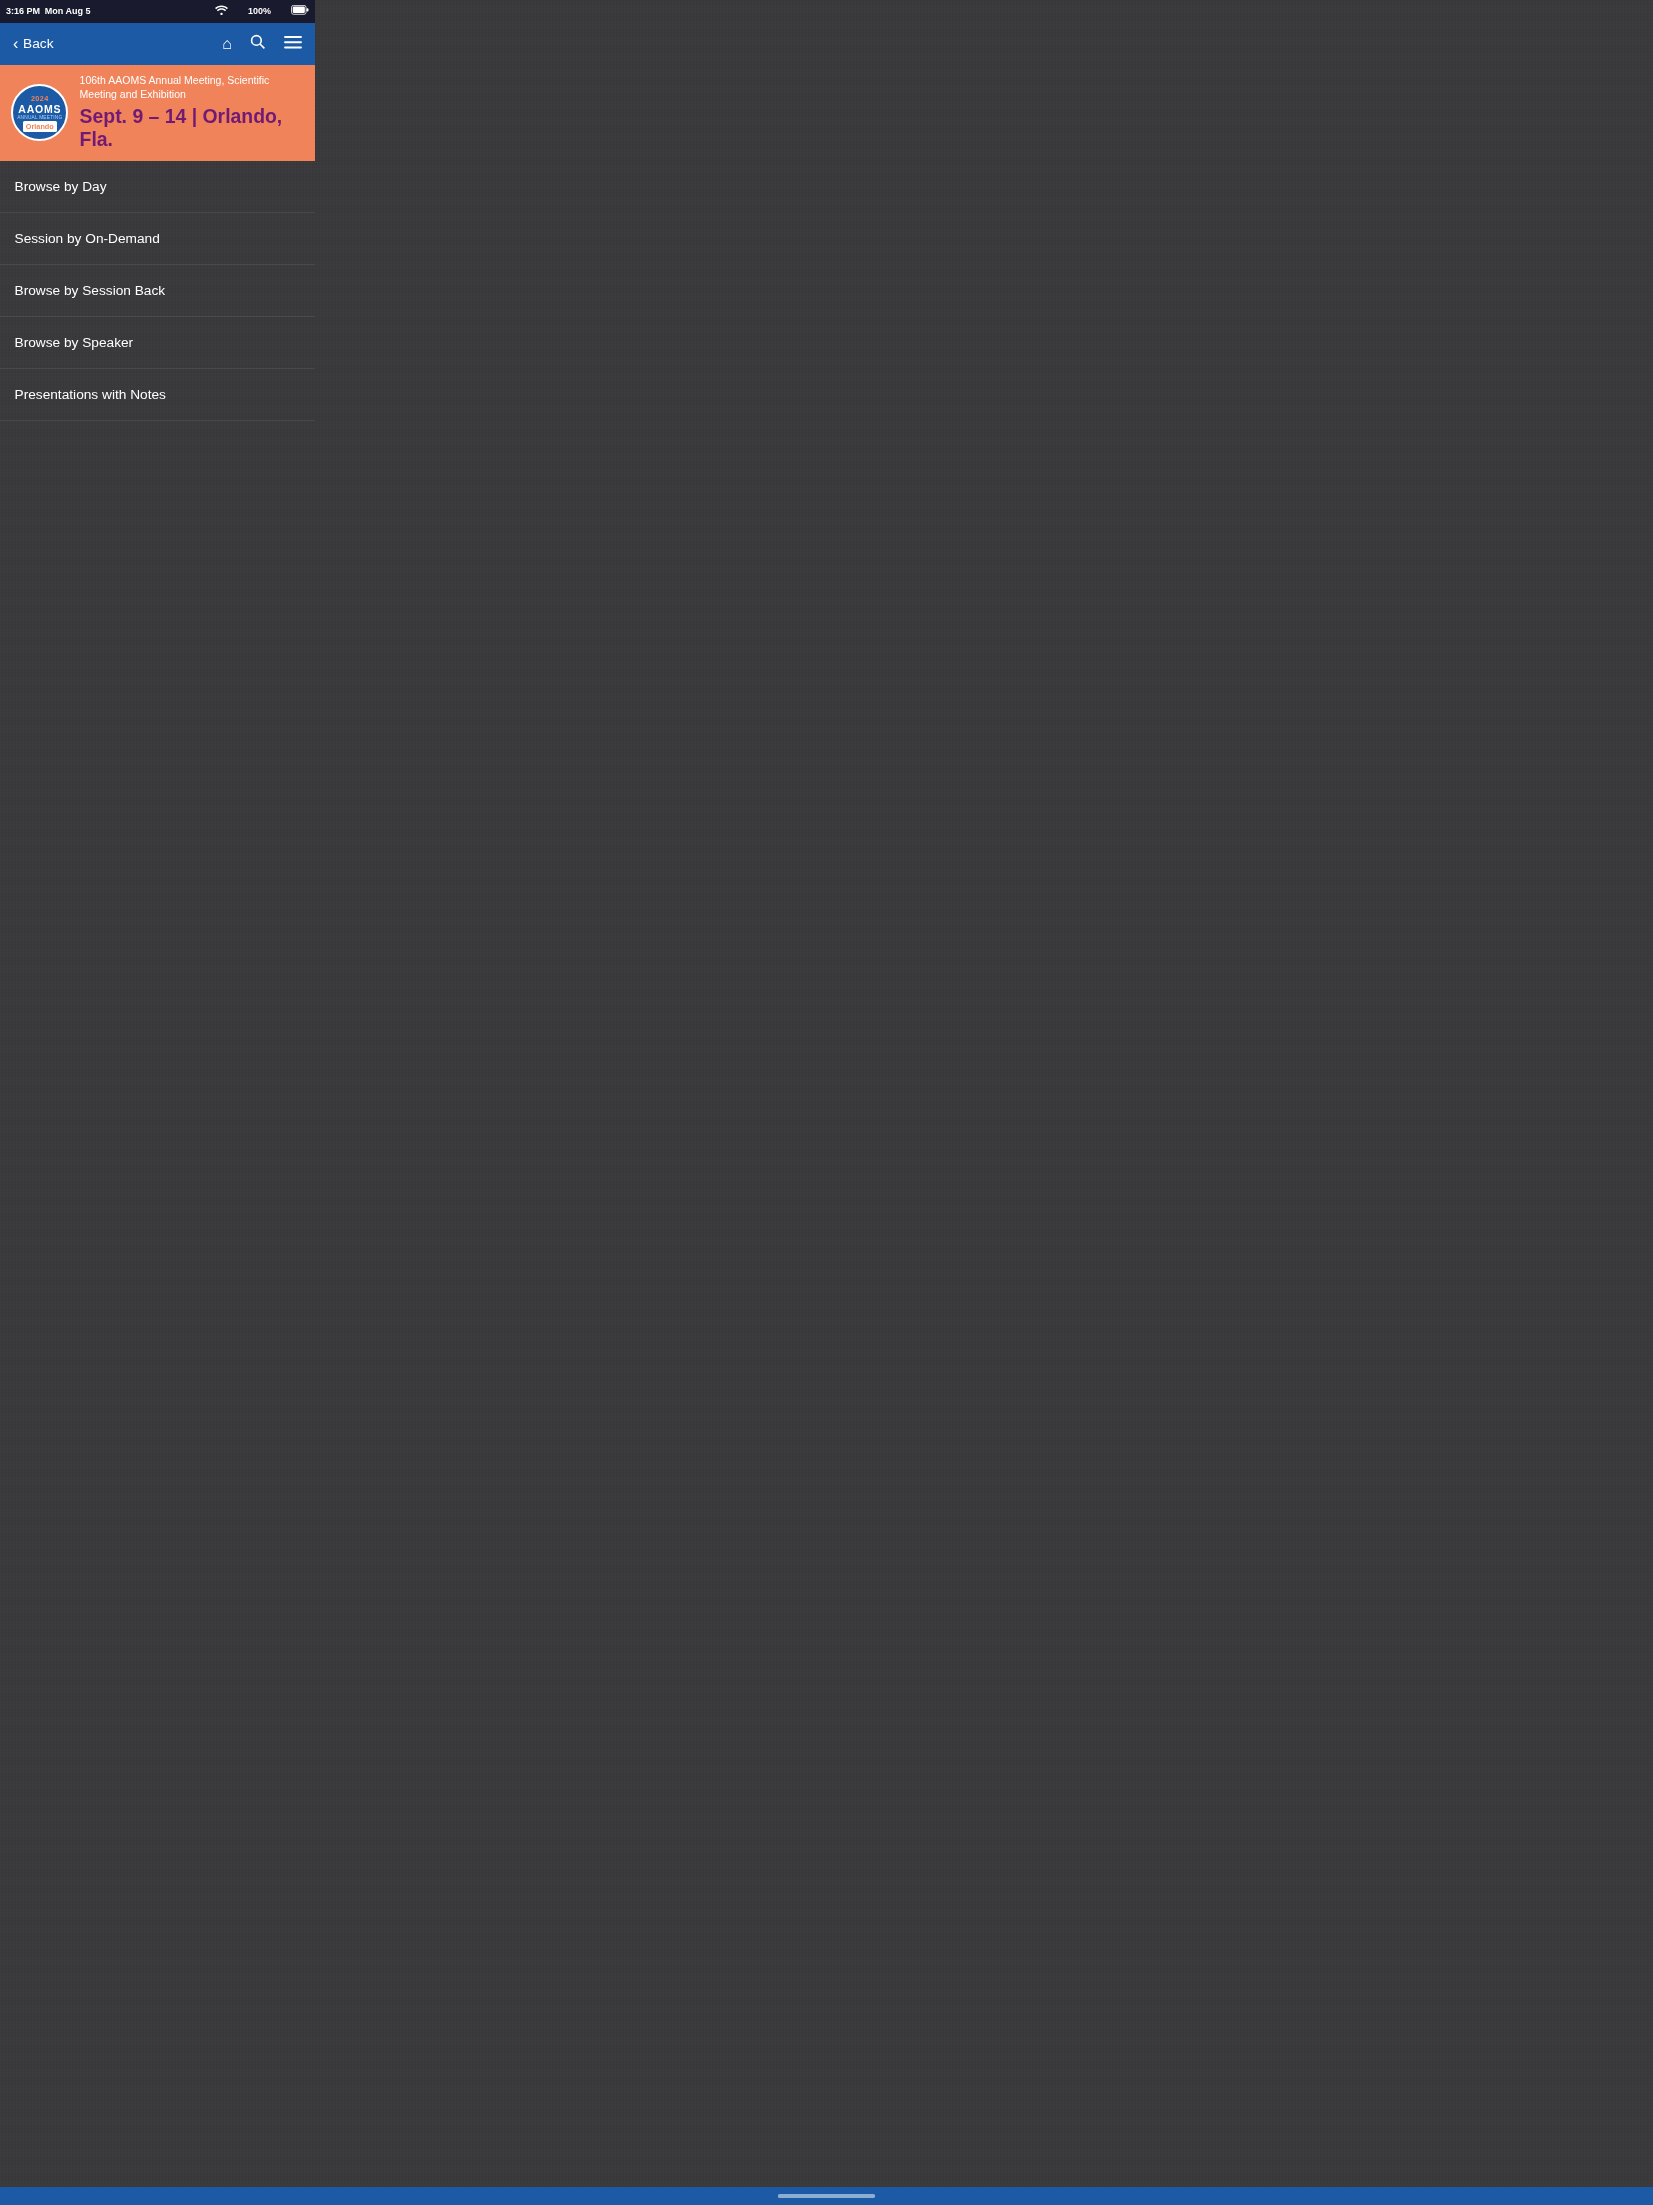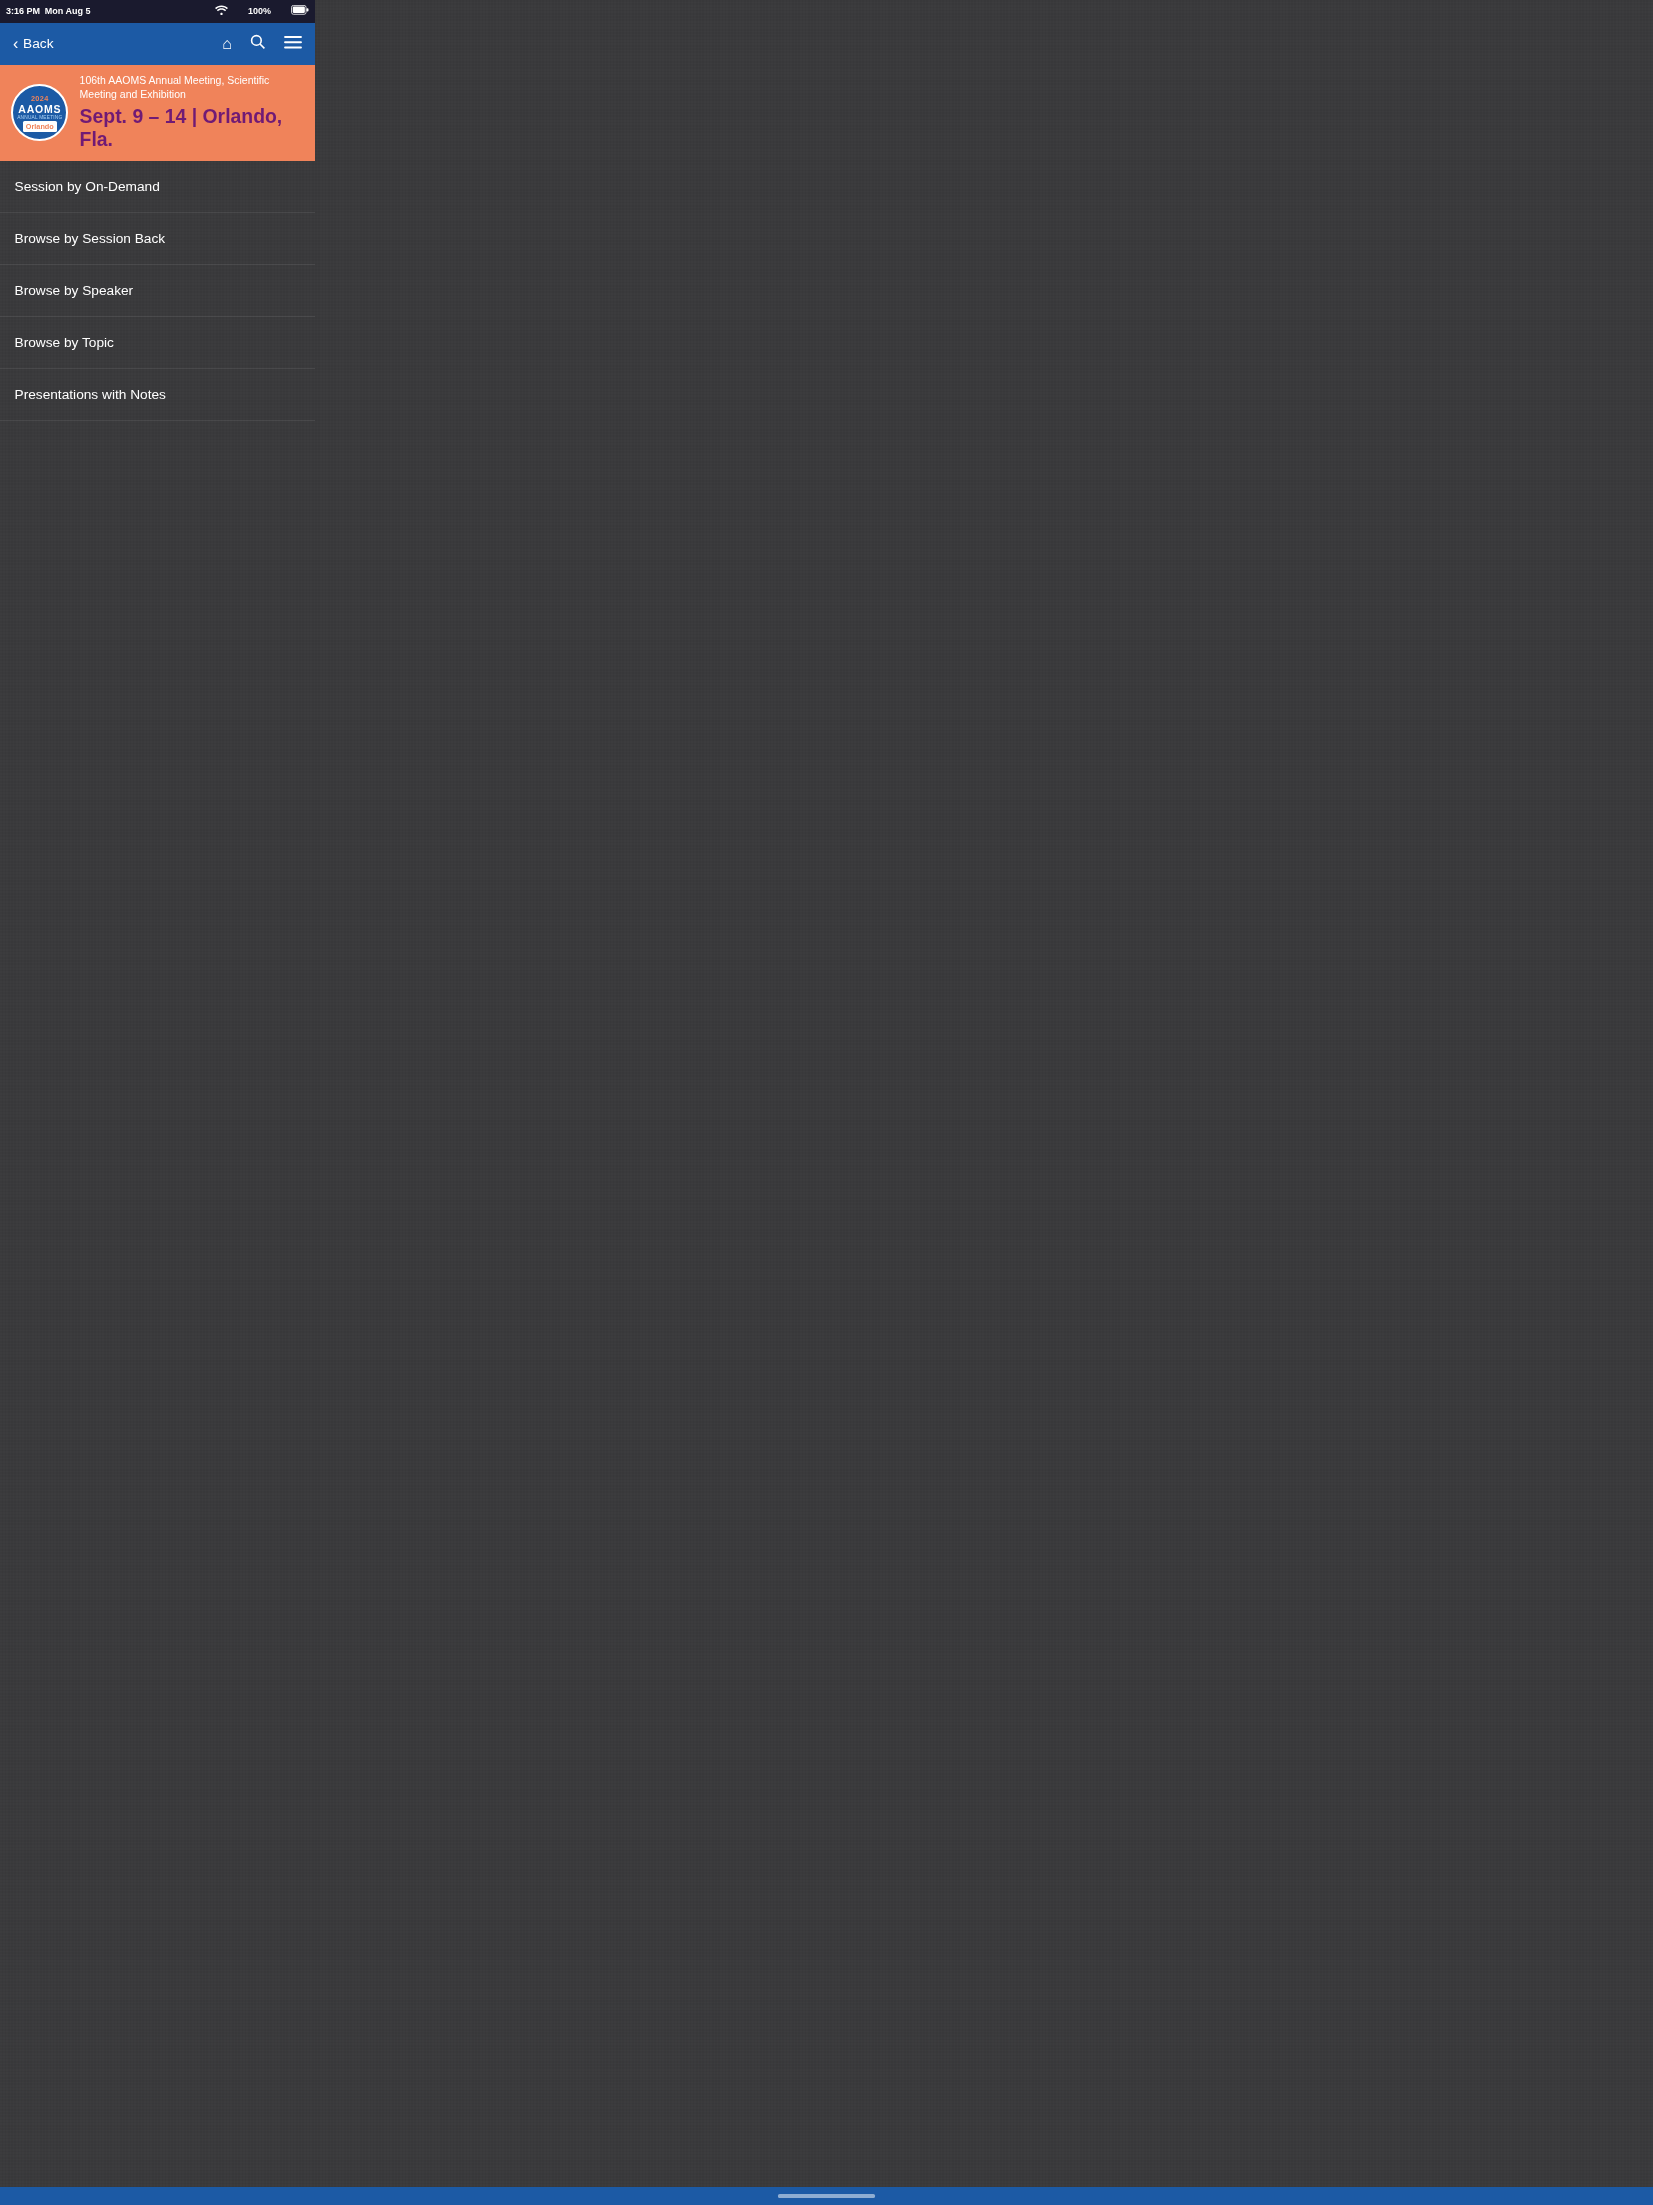--- a/index.html
+++ b/index.html
@@ -296,31 +296,31 @@
         <span class="logo-city">Orlando</span>
       </div>
     </div>
     <div class="banner-text">
       <div class="banner-subtitle">106th AAOMS Annual Meeting, Scientific Meeting and Exhibition</div>
       <div class="banner-title">Sept. 9 – 14 | Orlando, Fla.</div>
     </div>
   </div>
 
   <div class="menu-list" id="menu-list">
+  <div class="menu-item">
+        <span class="menu-item-label">Browse by Day</span>
+      </div>
       <div class="menu-item">
         <span class="menu-item-label">Session by On-Demand</span>
       </div>
       <div class="menu-item">
         <span class="menu-item-label">Browse by Session Back</span>
       </div>
       <div class="menu-item">
         <span class="menu-item-label">Browse by Speaker</span>
-      </div>
-      <div class="menu-item">
-        <span class="menu-item-label">Browse by Topic</span>
       </div>
       <div class="menu-item">
         <span class="menu-item-label">Presentations with Notes</span>
       </div>
     </div>
 </div>
 
 <div class="bottom-bar">
   <div class="home-indicator"></div>
 </div>

